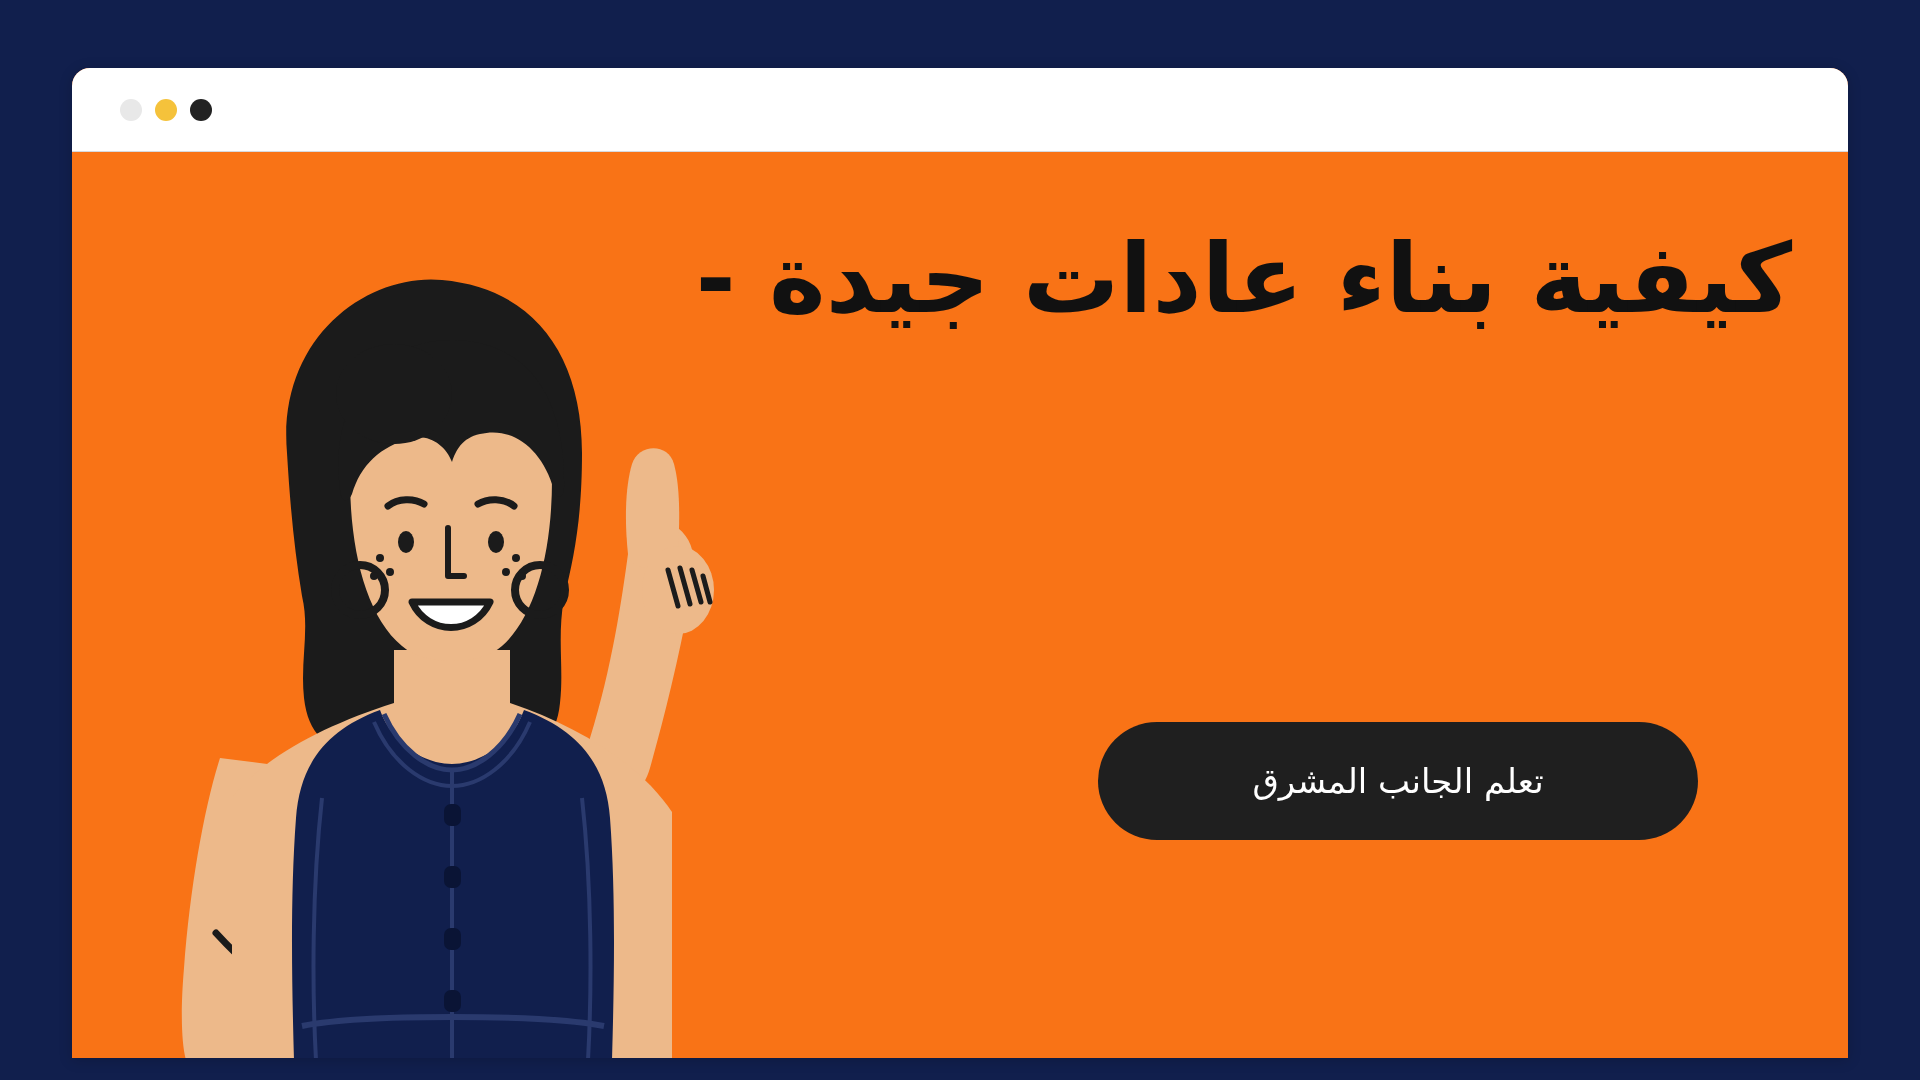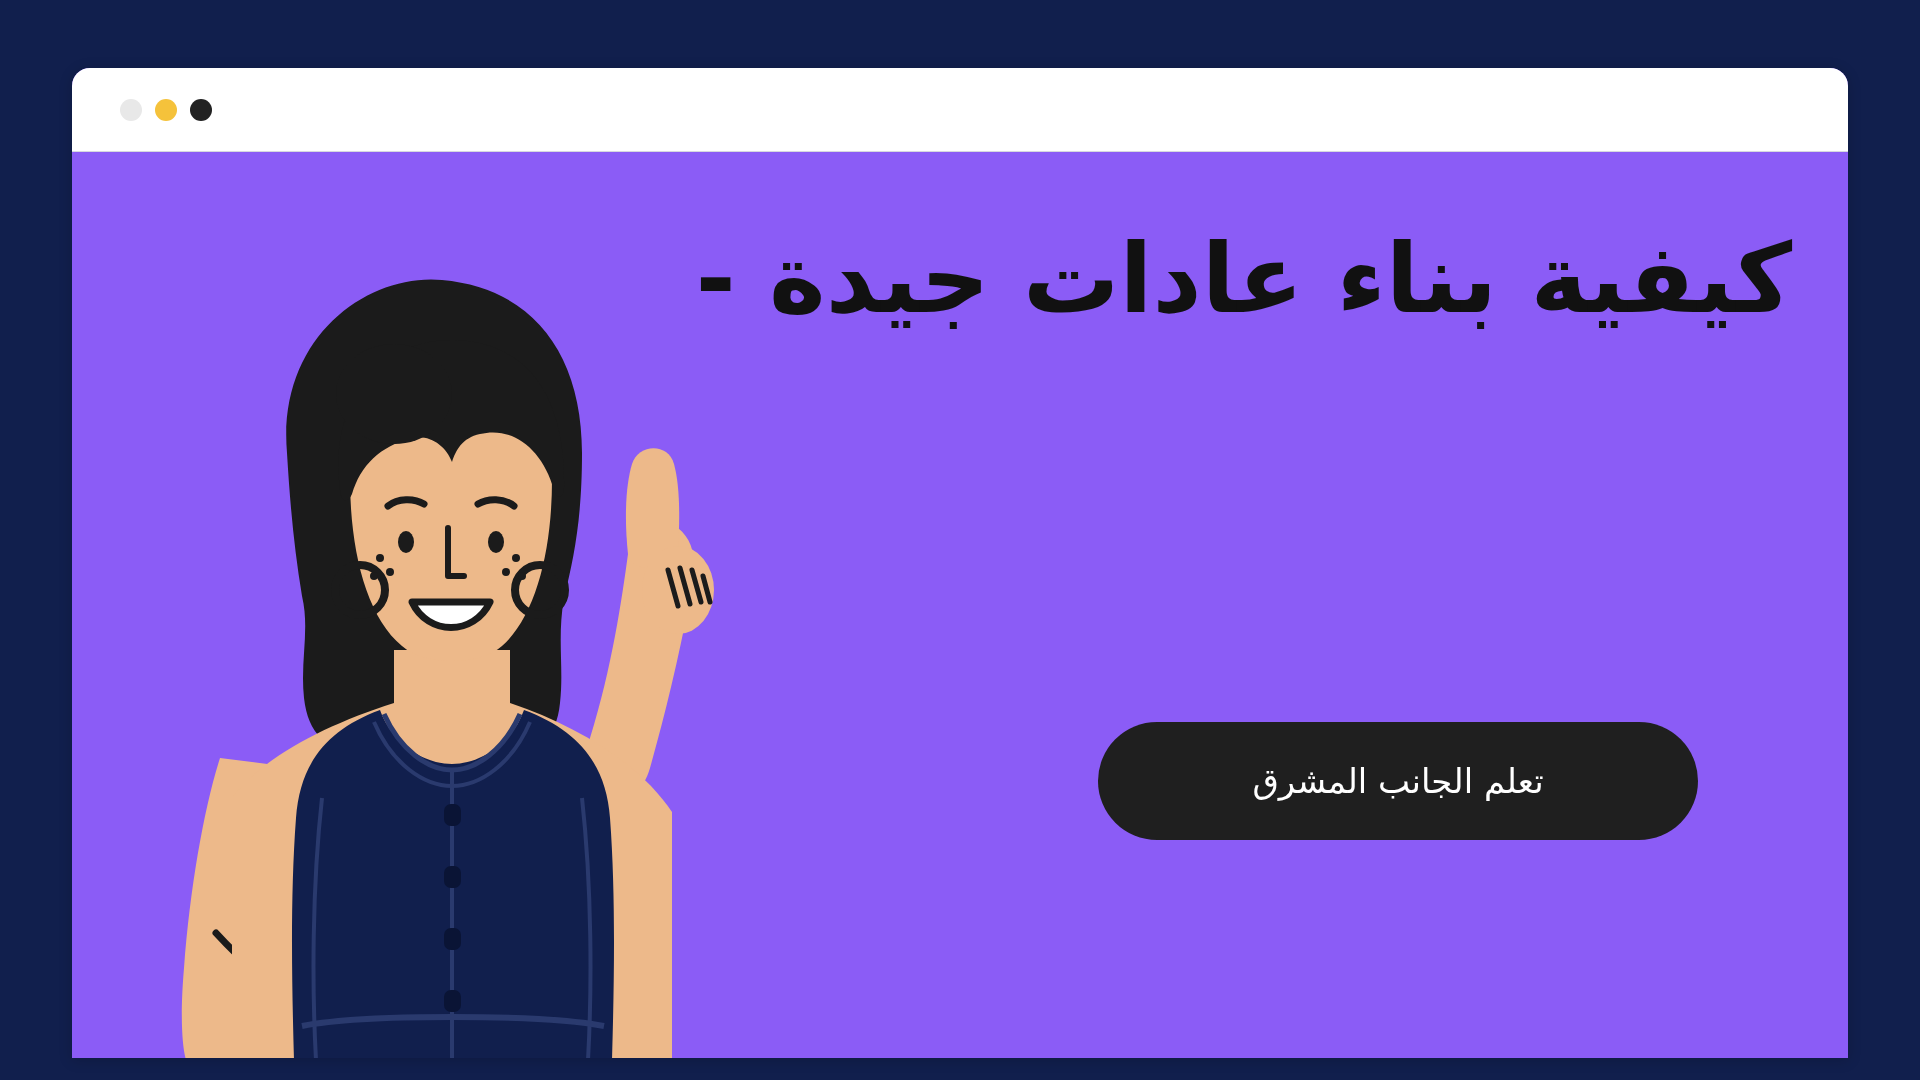--- a/index.html
+++ b/index.html
@@ -86,21 +86,21 @@
     left:40px; bottom:0;
     width:700px; height:860px;
     z-index:3;
     direction:ltr;
   }
   #illustration svg { display:block; width:100%; height:100%; }
 </style>
 </head>
 <body style="background: rgb(17, 31, 77);">
 
-<div id="browser-window" style="background: #8b5cf6;">
+<div id="browser-window" style="background: #f97316;">
 
   <div id="title-bar">
     <div id="window-controls">
       <span class="win-dot" style="background:#e8e8e8"></span>
       <span class="win-dot" style="background:#f5c23b"></span>
       <span class="win-dot" style="background:#222222"></span>
     </div>
   </div>
 
   <div id="content">

